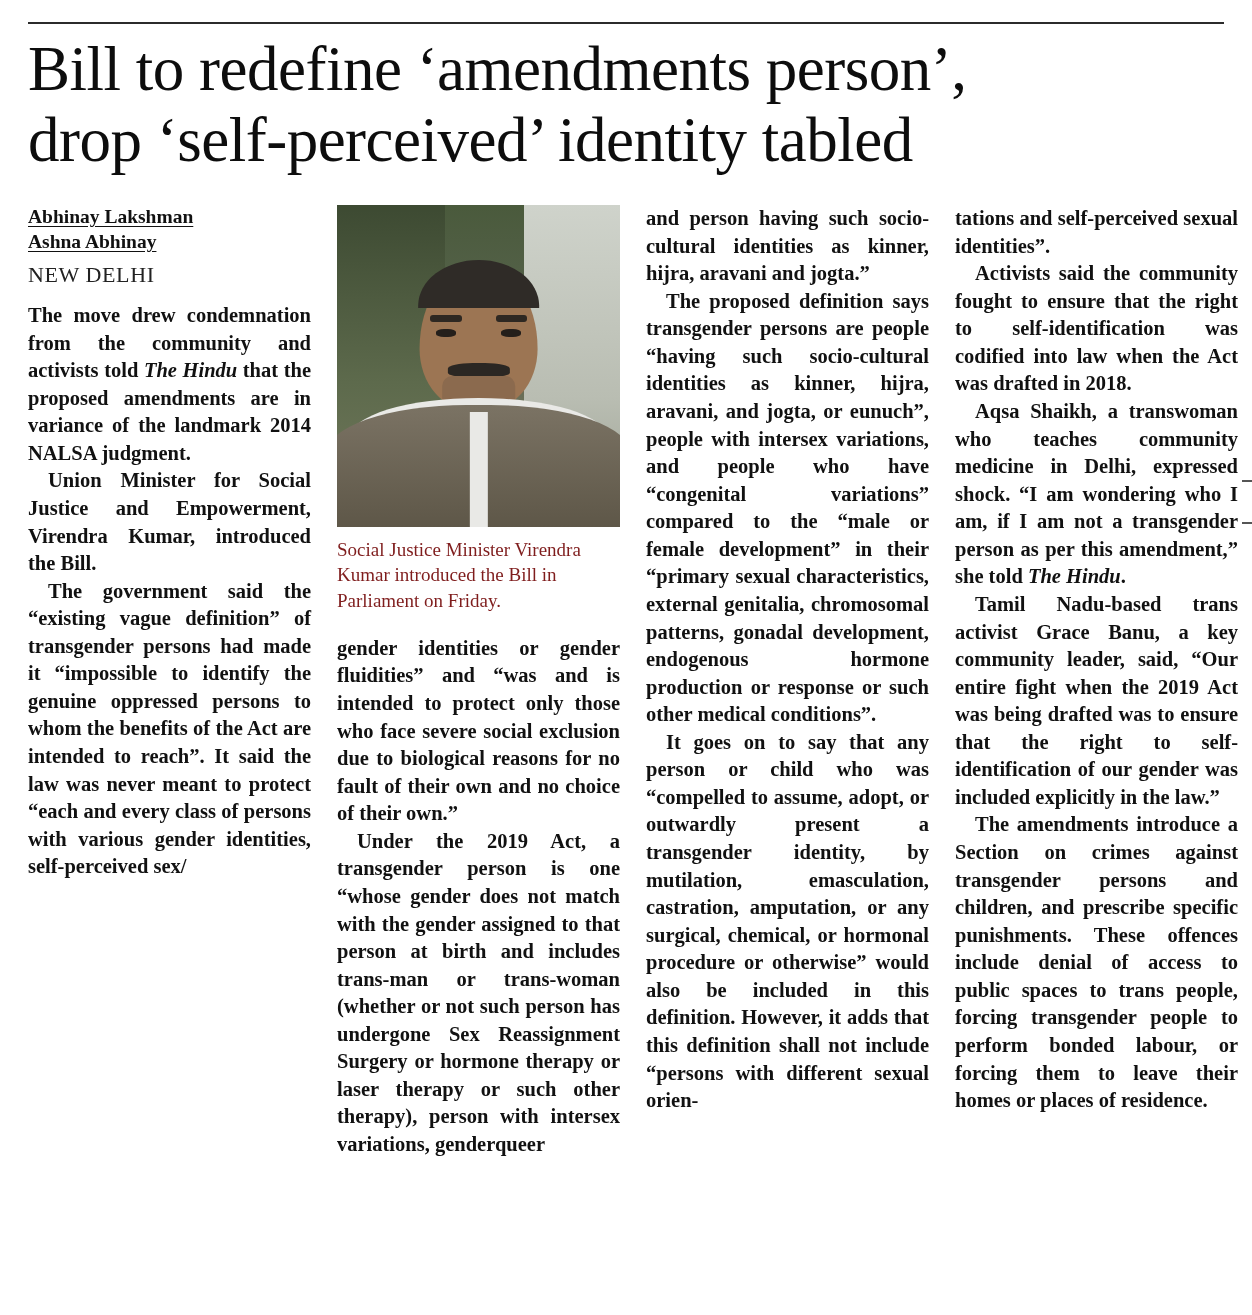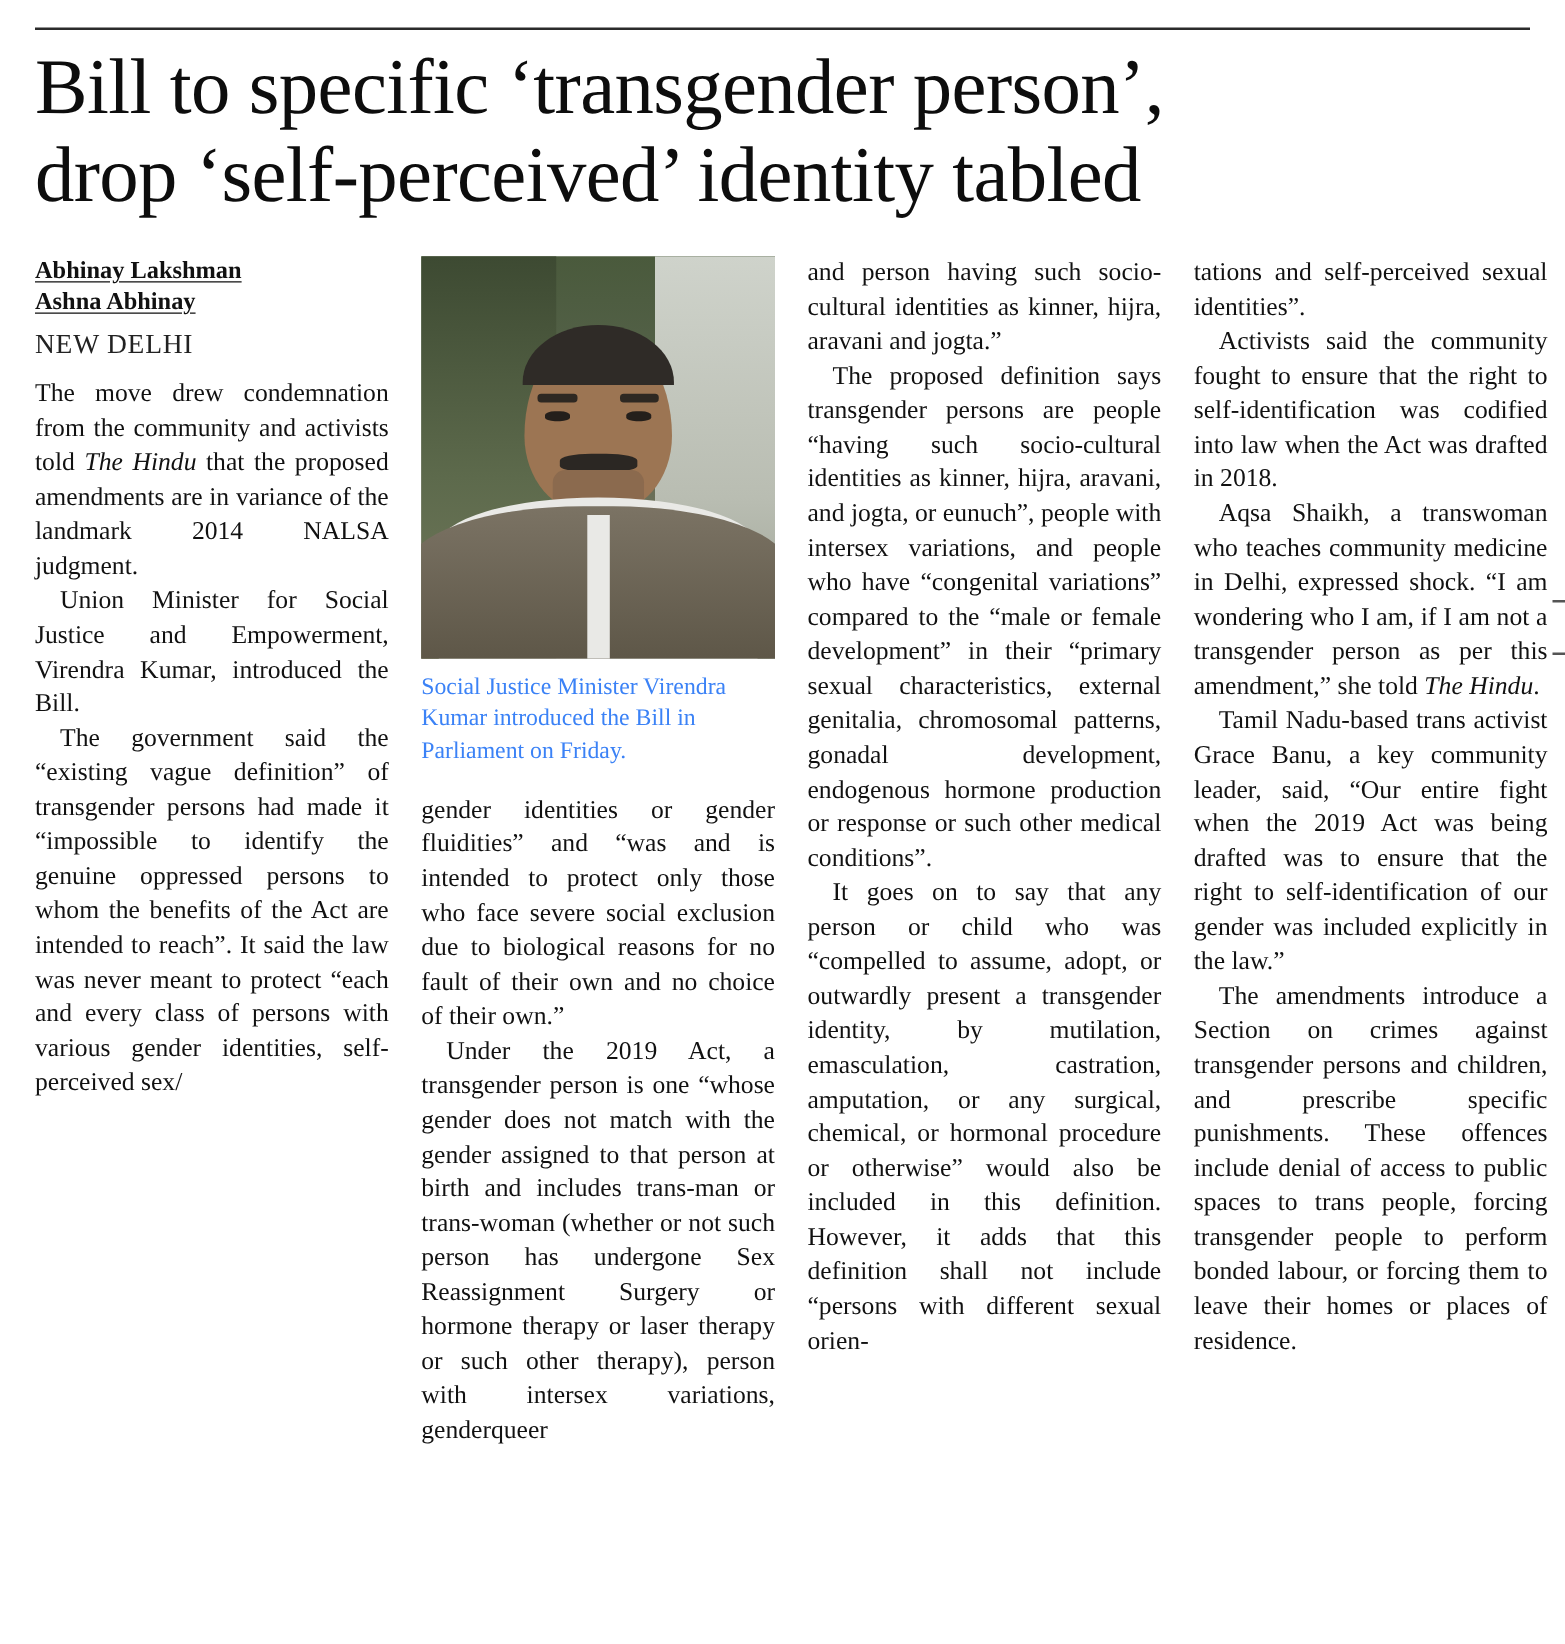--- a/index.html
+++ b/index.html
@@ -63,20 +63,21 @@
     margin-bottom: 14px;
     color: #222;
   }
   p.body {
     font-size: 20.5px;
     line-height: 1.345;
     text-align: justify;
     text-justify: inter-word;
     margin: 0;
     hyphens: auto;
+    font-weight: bold;
     -webkit-hyphens: auto;
   }
   p.body + p.body { text-indent: 20px; }
   em { font-style: italic; }
 
   .photo-wrap { margin-bottom: 10px; }
   .photo {
     width: 283px;
     height: 322px;
     position: relative;
@@ -135,41 +136,41 @@
   }
   .photo .mouth {
     position:absolute; left:50%; transform:translateX(-50%); top:55.5%;
     width:14%; height:1.6%; background:#5c3a2e; border-radius:6px;
   }
   .caption {
     font-size: 19px;
     line-height: 1.33;
     margin-top: 10px;
     margin-bottom: 22px;
-    color: #3b82f6;
+    color: #7f1d1d;
   }
   .edge-mark {
     position: absolute;
     right: 0;
     top: 480px;
     width: 10px;
     height: 40px;
     border-top: 2px solid #555;
     border-bottom: 2px solid #555;
   }
 </style>
 </head>
 <body>
 
 <div class="page">
 
   <div class="rule-top"></div>
 
   <h1 class="headline">
-    <span class="line">Bill to specific ‘transgender person’,</span>
+    <span class="line">Bill to redefine ‘amendments person’,</span>
     <span class="line">drop ‘self-perceived’ identity tabled</span>
   </h1>
 
   <div class="edge-mark"></div>
 
   <div class="columns">
 
     <div class="col">
       <div class="byline">
         <div>Abhinay Lakshman</div>

